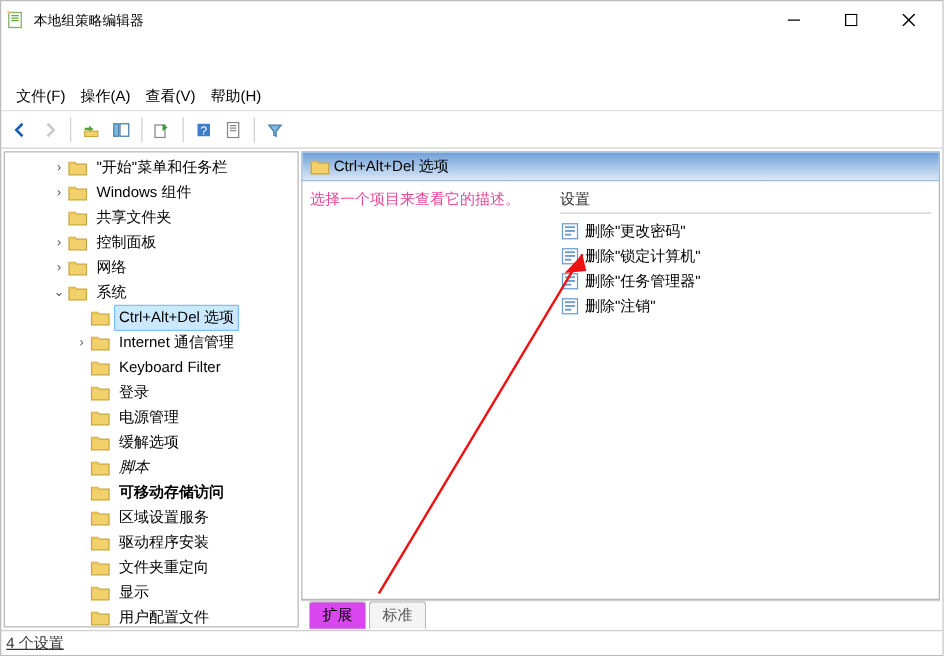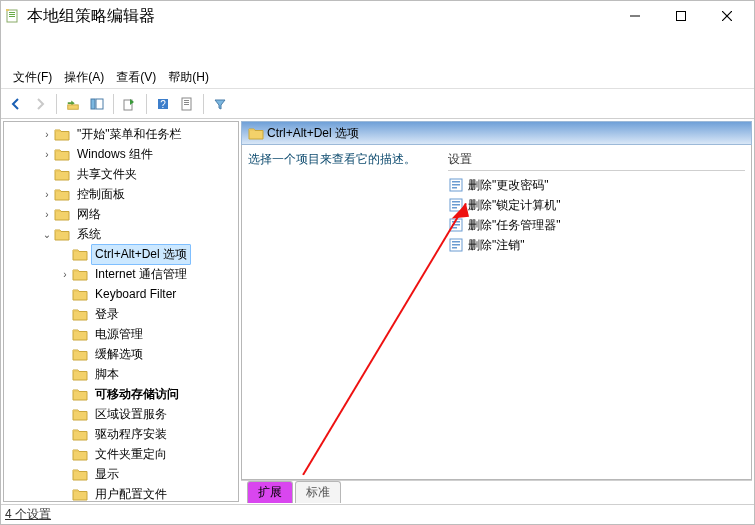--- a/index.html
+++ b/index.html
@@ -1,41 +1,41 @@
 <!DOCTYPE html>
 <html><head>
 <meta charset="utf-8">
 <style>
 * { box-sizing: border-box; margin: 0; padding: 0; font-family: "Microsoft YaHei", "Segoe UI", sans-serif; }
 body { width: 755px; height: 525px; overflow: hidden; background: #fff; font-size: 12px; }
 .window { display: flex; flex-direction: column; height: 525px; border: 1px solid #bcbcbc; }
 .titlebar { display: flex; align-items: center; height: 30px; padding: 0 4px; }
 .titlebar .app-icon { width: 16px; height: 16px; margin-right: 6px; }
-.titlebar .title-text { font-size: 16px; color: #000; flex: 0 0 auto; }
+.titlebar .title-text { font-size: 11px; color: #000; flex: 0 0 auto; }
 .titlebar .spacer { flex: 1; }
 .winbtn { width: 46px; height: 30px; display: flex; align-items: center; justify-content: center; color: #000; }
 .winbtn svg { width: 10px; height: 10px; }
 .menubar { display: flex; height: 22px; padding-left: 6px; align-items: center; border-bottom: 1px solid #e0e0e0; margin-top: 36px; }
 .menu-item { padding: 2px 6px; font-size: 12px; color: #000; }
 .toolbar { display: flex; height: 30px; align-items: center; padding: 0 4px; border-bottom: 1px solid #cfcfcf; gap: 2px; }
 .tb-btn { width: 22px; height: 22px; display: flex; align-items: center; justify-content: center; border: 1px solid transparent; border-radius: 2px; }
 .tb-btn.disabled { opacity: 0.45; }
 .tb-sep { width: 1px; height: 20px; background: #d0d0d0; margin: 0 3px; }
 .content { flex: 1; display: flex; min-height: 0; }
 .tree-pane { width: 236px; border: 1px solid #b7b7b7; margin: 2px; overflow-y: auto; overflow-x: hidden; padding: 2px 0; }
 .tree-row { display: flex; align-items: center; height: 20px; white-space: nowrap; }
 .twisty { width: 14px; text-align: center; color: #555; font-size: 10px; user-select: none; }
 .twisty.blank { color: transparent; }
 .folder-icon { width: 16px; height: 14px; margin-right: 3px; flex: 0 0 auto; }
 .tree-label { font-size: 12px; color: #000; padding: 1px 3px; border: 1px solid transparent; border-radius: 1px; }
 .tree-row.selected .tree-label { background: #cce8ff; border: 1px solid #7fbfff; }
 .details-pane { flex: 1; display: flex; flex-direction: column; margin: 2px 2px 2px 0; min-width: 0; position: relative; }
 .details-header { height: 24px; background: linear-gradient(#6fa0d8, #d9e7f7); display: flex; align-items: center; padding-left: 6px; border: 1px solid #9cb9d8; }
 .details-body { flex: 1; border: 1px solid #b7b7b7; border-top: none; padding: 6px; display: flex; gap: 10px; position: relative; overflow: hidden; }
-.desc-col { flex: 0 0 190px; font-size: 12px; color: #0c4a6e; }
+.desc-col { flex: 0 0 190px; font-size: 12px; color: #ec4899; }
 .list-col { flex: 1; }
 .col-header { border-bottom: 1px solid #cfcfcf; padding-bottom: 2px; margin-bottom: 4px; color: #333; }
 .setting-row { display: flex; align-items: center; height: 20px; }
 .setting-icon { width: 16px; height: 16px; margin-right: 4px; flex: 0 0 auto; }
 .arrow-overlay { position: absolute; pointer-events: none; left: 0; top: 0; width: 100%; height: 100%; }
 .tabs { height: 22px; display: flex; align-items: flex-end; padding-left: 6px; border-top: 1px solid #cfcfcf; gap:2px; }
 .tab { padding: 2px 10px; font-size: 12px; border: 1px solid #b7b7b7; border-bottom: none; border-radius: 3px 3px 0 0; background: #d946ef; position: relative; top: 1px; }
 .tab.inactive { background: #f4f4f4; color: #555; }
 .statusbar { height: 20px; border-top: 1px solid #cfcfcf; display: flex; align-items: center; padding-left: 4px; font-size: 12px; color: #333; text-decoration: underline; }
 
@@ -229,21 +229,21 @@
           <span class="tree-label">电源管理</span>
         </div>
         <div class="tree-row" style="padding-left: 54px;">
           <span class="twisty blank">·</span>
           <svg class="folder-icon" viewBox="0 0 16 14">
             <path d="M1 3h5l1 1.5h8V13H1z" fill="#f3d16a" stroke="#c9a63b"></path>
             <path d="M1 3h5l1 1.5H1z" fill="#e7c25a"></path>
           </svg>
           <span class="tree-label">缓解选项</span>
         </div>
-        <div class="tree-row" style="padding-left: 54px;">
+        <div class="tree-row" style="padding-left: 54px; font-style: italic;">
           <span class="twisty blank">·</span>
           <svg class="folder-icon" viewBox="0 0 16 14">
             <path d="M1 3h5l1 1.5h8V13H1z" fill="#f3d16a" stroke="#c9a63b"></path>
             <path d="M1 3h5l1 1.5H1z" fill="#e7c25a"></path>
           </svg>
           <span class="tree-label">脚本</span>
         </div>
         <div class="tree-row" style="padding-left: 54px; font-weight: bold;">
           <span class="twisty blank">·</span>
           <svg class="folder-icon" viewBox="0 0 16 14">

